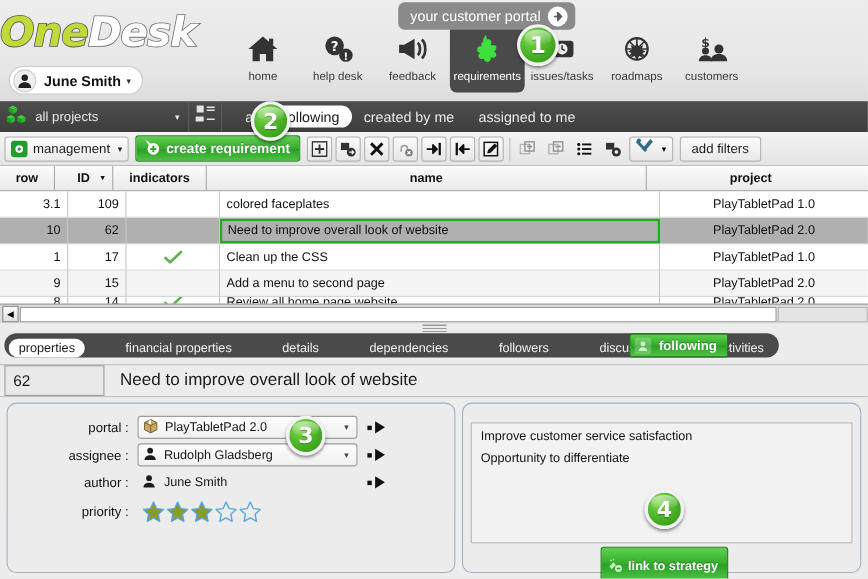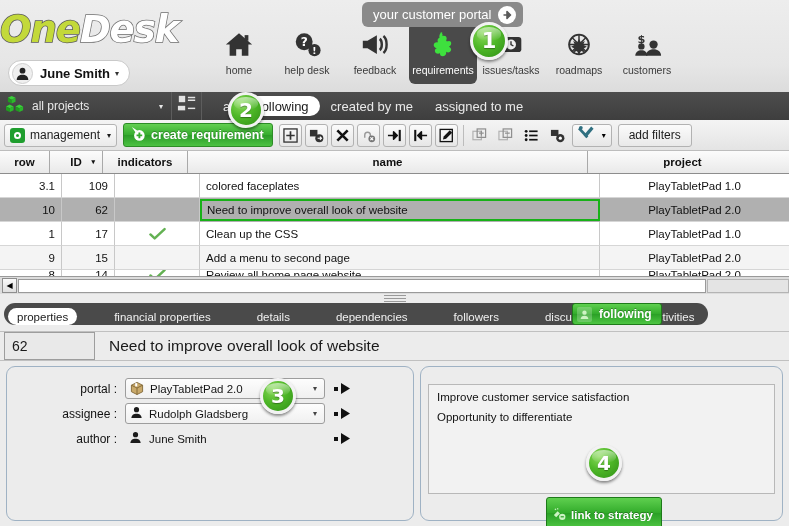--- a/index.html
+++ b/index.html
@@ -736,20 +736,40 @@
         <span class="pv">June Smith</span>
       </div>
       <div class="gotoarrow">
         <span class="dot"></span>
         <svg width="12" height="13" viewBox="0 0 12 13">
             <path d="M1 1l9 5.5L1 12z" fill="#111"></path>
           </svg>
       </div>
     </div>
 
+    <div class="prow" style="height:28px">
+      <div class="plabel">priority :</div>
+      <div class="stars">
+        <svg width="21" height="21" viewBox="0 0 22 22">
+            <path d="M11 1.5l2.9 6.2 6.6.8-4.9 4.6 1.3 6.7L11 16.6 5.1 19.8l1.3-6.7L1.5 8.5l6.6-.8z" fill="#8a9b2e" stroke="#53a7e0" stroke-width="1.3" stroke-linejoin="round"></path>
+          </svg>
+        <svg width="21" height="21" viewBox="0 0 22 22">
+            <path d="M11 1.5l2.9 6.2 6.6.8-4.9 4.6 1.3 6.7L11 16.6 5.1 19.8l1.3-6.7L1.5 8.5l6.6-.8z" fill="#8a9b2e" stroke="#53a7e0" stroke-width="1.3" stroke-linejoin="round"></path>
+          </svg>
+        <svg width="21" height="21" viewBox="0 0 22 22">
+            <path d="M11 1.5l2.9 6.2 6.6.8-4.9 4.6 1.3 6.7L11 16.6 5.1 19.8l1.3-6.7L1.5 8.5l6.6-.8z" fill="#8a9b2e" stroke="#53a7e0" stroke-width="1.3" stroke-linejoin="round"></path>
+          </svg>
+        <svg width="21" height="21" viewBox="0 0 22 22">
+            <path d="M11 1.5l2.9 6.2 6.6.8-4.9 4.6 1.3 6.7L11 16.6 5.1 19.8l1.3-6.7L1.5 8.5l6.6-.8z" fill="none" stroke="#53a7e0" stroke-width="1.3" stroke-linejoin="round"></path>
+          </svg>
+        <svg width="21" height="21" viewBox="0 0 22 22">
+            <path d="M11 1.5l2.9 6.2 6.6.8-4.9 4.6 1.3 6.7L11 16.6 5.1 19.8l1.3-6.7L1.5 8.5l6.6-.8z" fill="none" stroke="#53a7e0" stroke-width="1.3" stroke-linejoin="round"></path>
+          </svg>
+      </div>
+    </div>
   </div>
 
   <div class="badge" style="left:260px; top:378px; width:36px; height:36px; font-size:20px;">
     <span style="position:relative;z-index:2">3</span>
   </div>
 
   <div class="panel-right"></div>
   <div class="strategy-list">
     <div class="sitem">Improve customer service satisfaction</div>
     <div class="sitem">Opportunity to differentiate</div>

